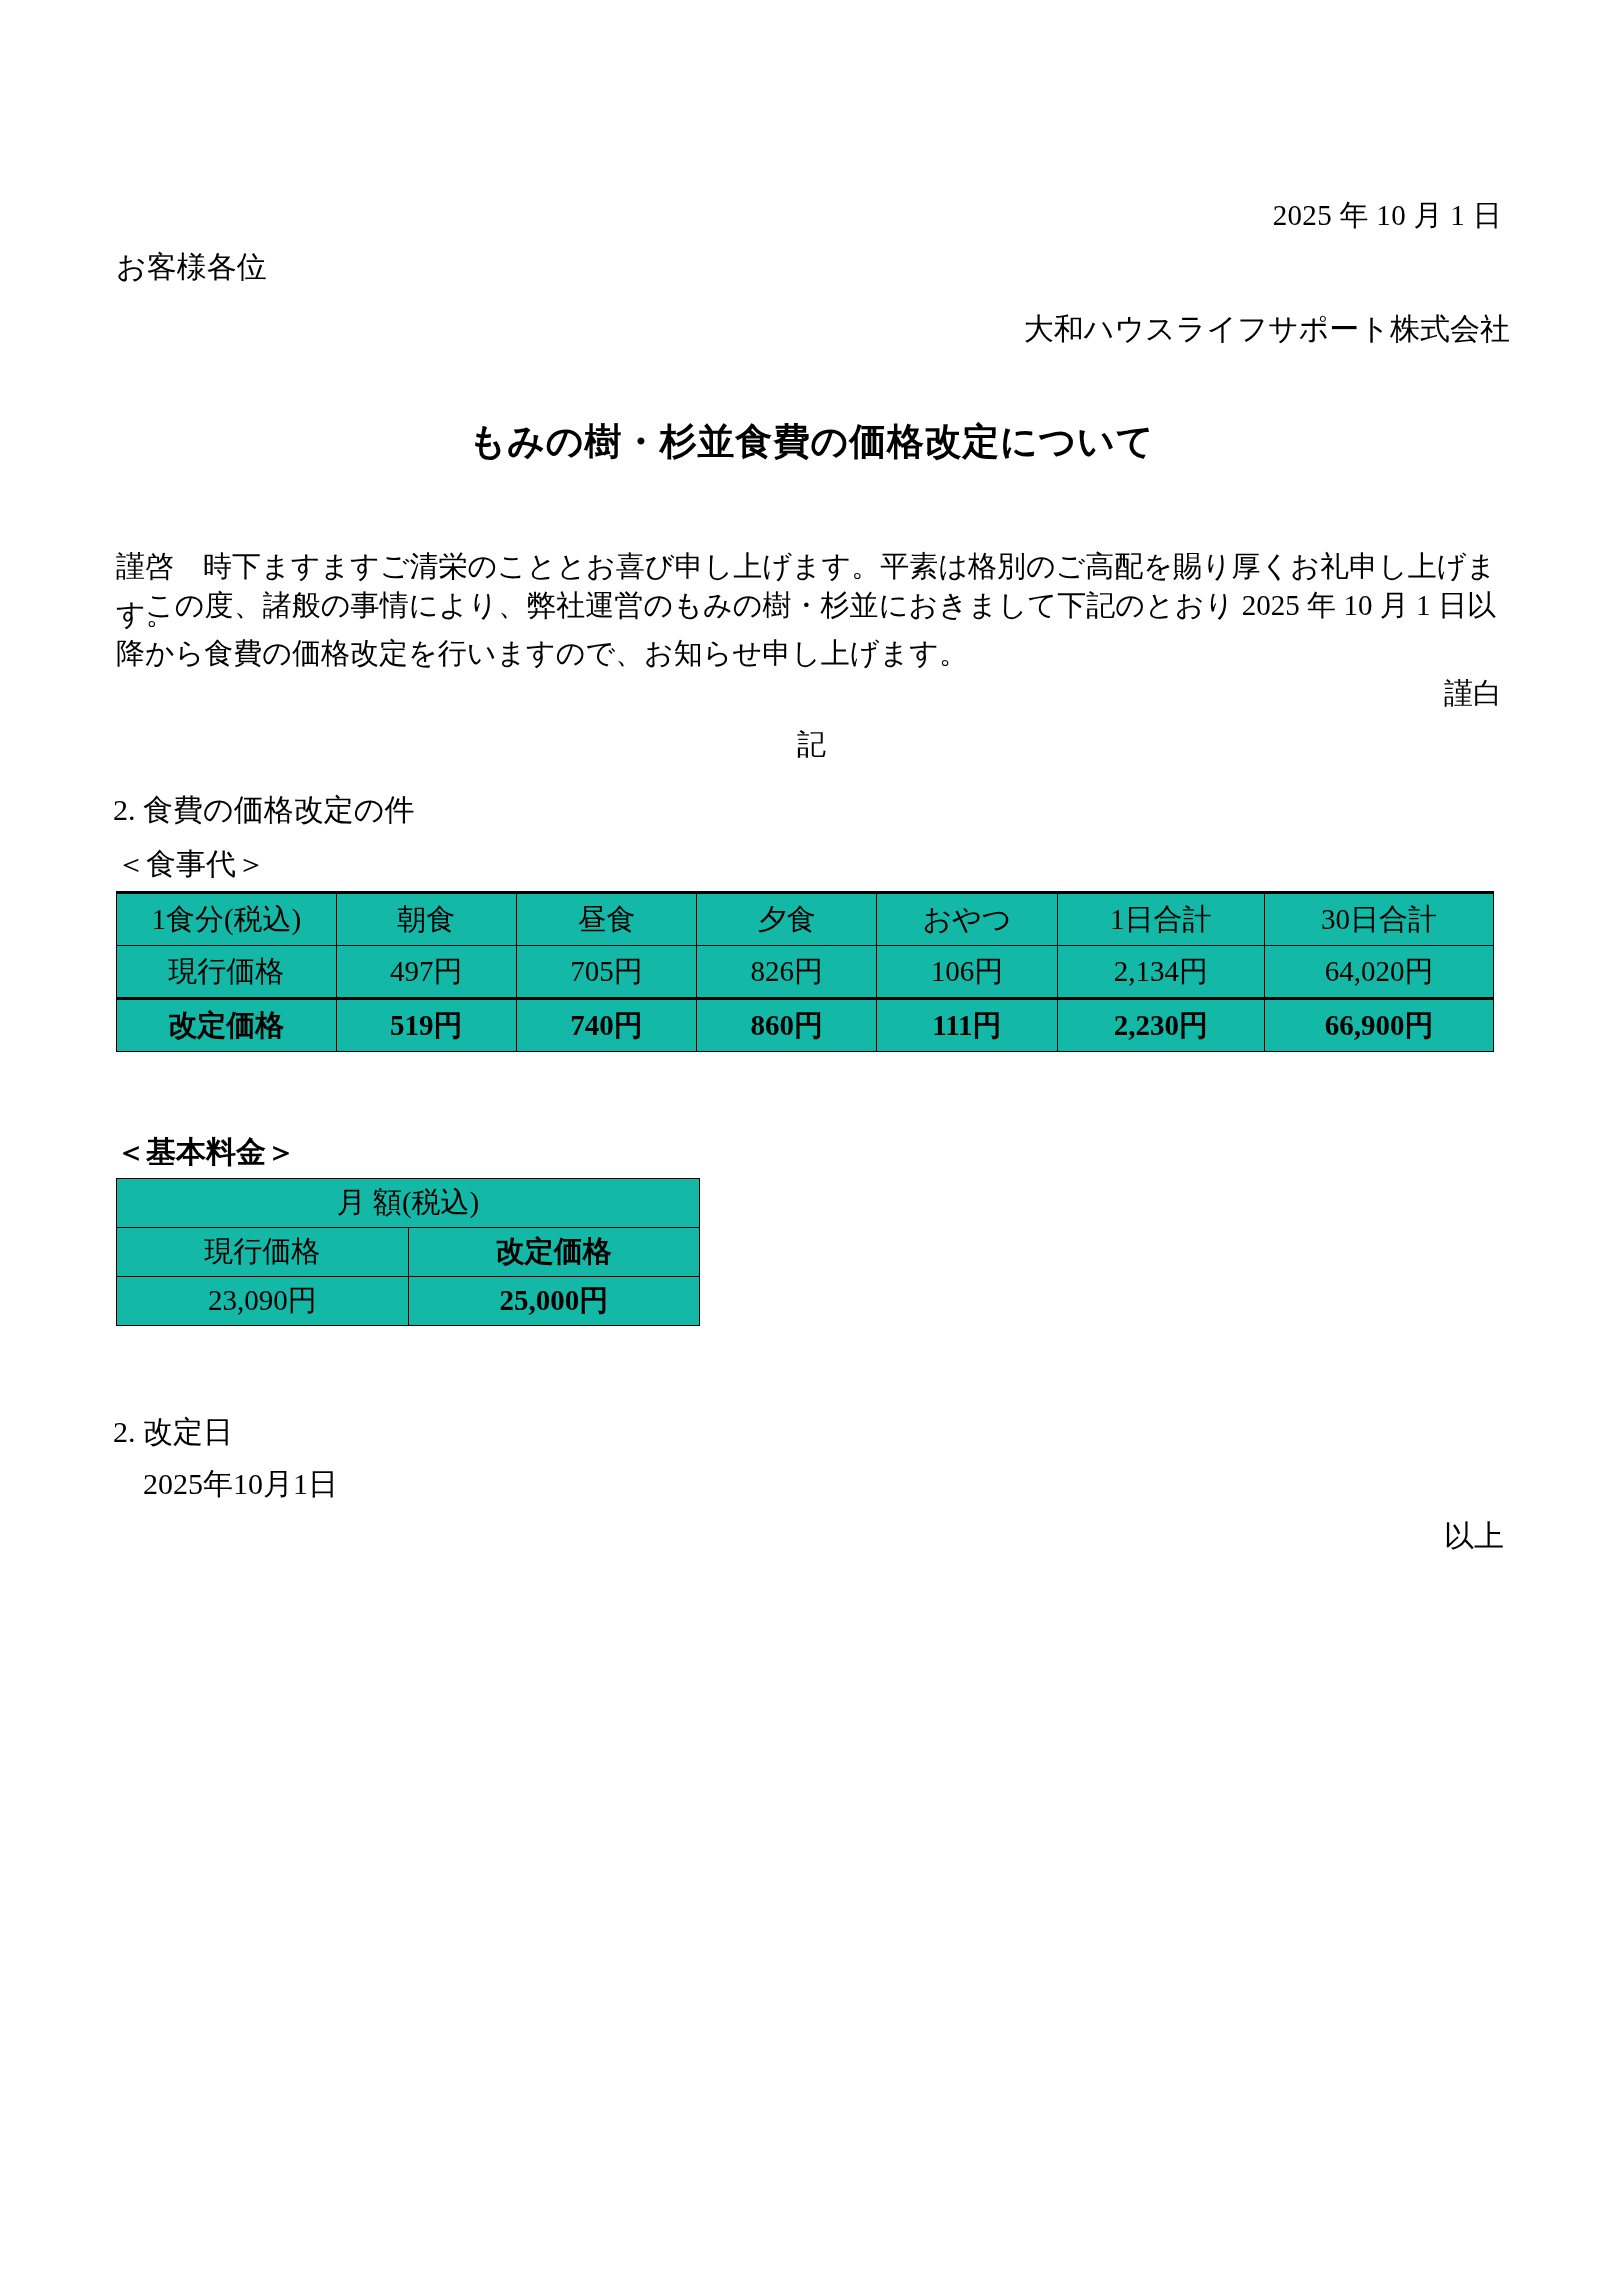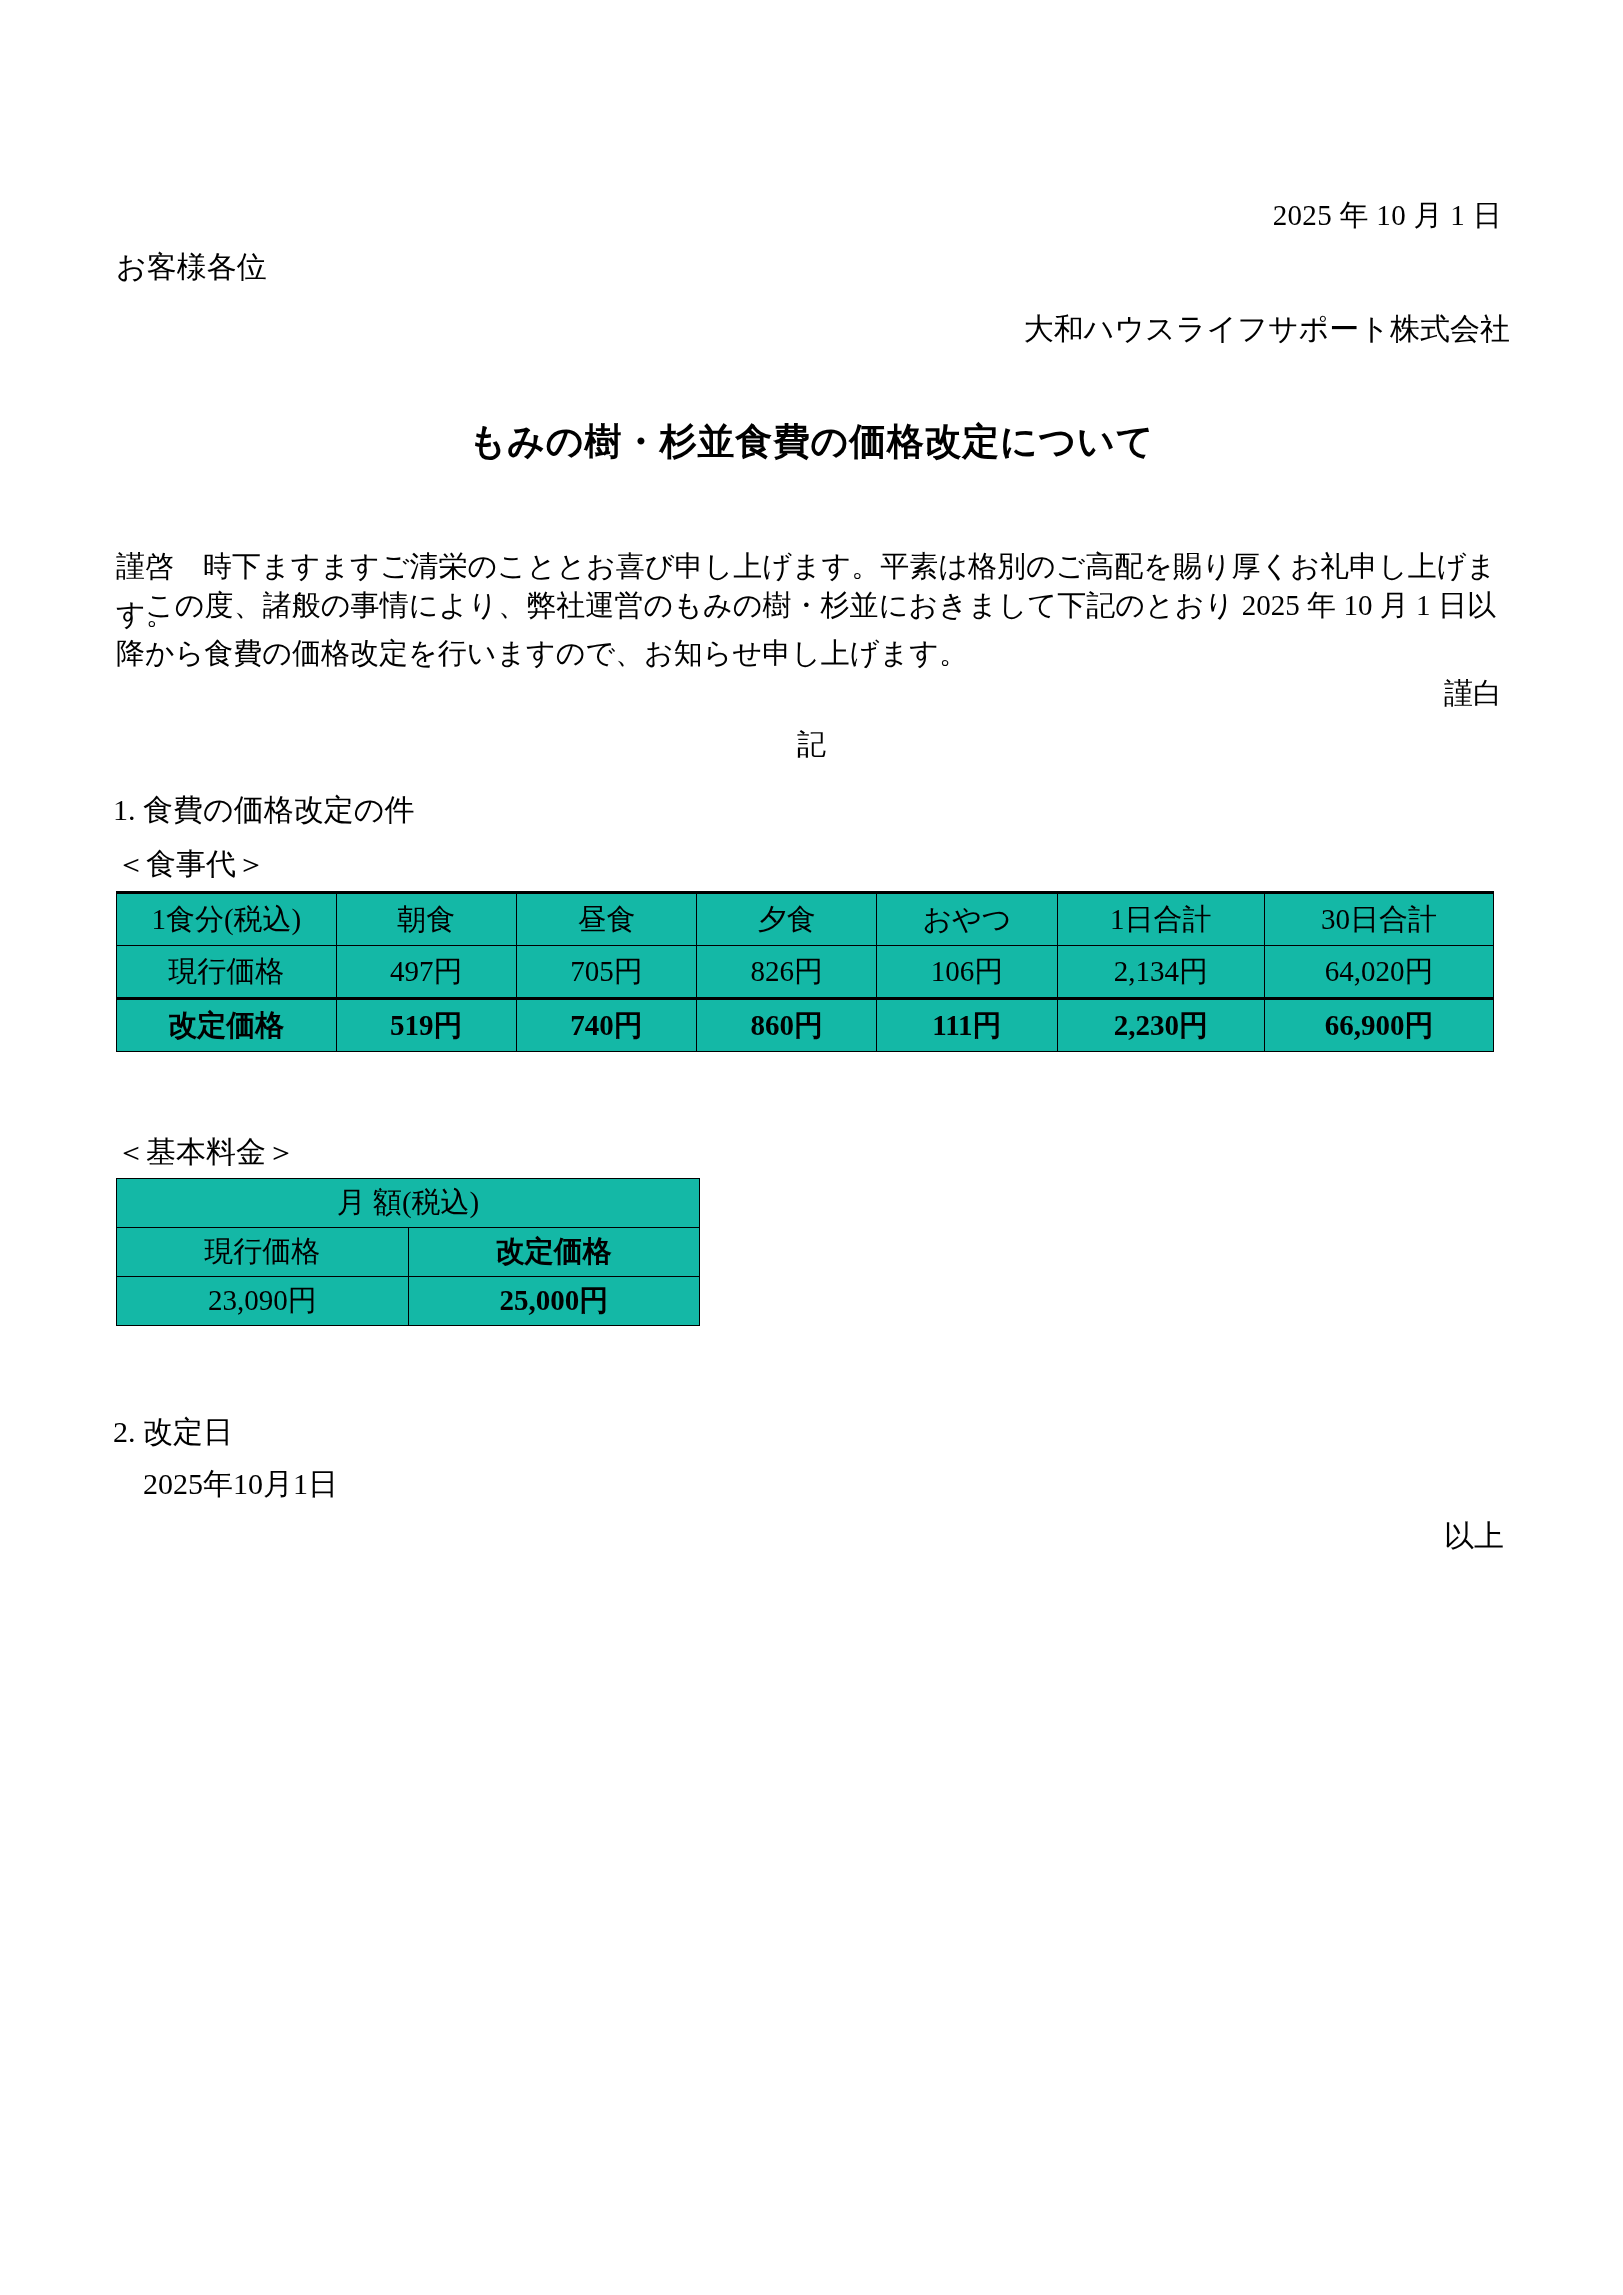--- a/index.html
+++ b/index.html
@@ -85,21 +85,21 @@
   .sec2-date {
     top: 1464px;
     left: 143px;
     font-size: 30px;
   }
   .sub-label {
     left: 116px;
     font-size: 30px;
   }
   .label-meals { top: 844px; }
-  .label-base  { top: 1132px; }
+  .label-base  { top: 1132px; font-weight: bold; }
 
   .final-note {
     top: 1516px;
     right: 119px;
     font-size: 30px;
   }
 
   
   table {
     position: absolute;
@@ -163,21 +163,21 @@
   <div class="abs doc-title">もみの樹・杉並食費の価格改定について</div>
 
   <div class="body-p p1">謹啓　時下ますますご清栄のこととお喜び申し上げます。平素は格別のご高配を賜り厚くお礼申し上げます。</div>
 
   <div class="body-p p2">　この度、諸般の事情により、弊社運営のもみの樹・杉並におきまして下記のとおり 2025 年 10 月 1 日以降から食費の価格改定を行いますので、お知らせ申し上げます。</div>
 
   <div class="abs closing">謹白</div>
 
   <div class="abs kii">記</div>
 
-  <div class="abs sec-heading sec1">1. 食費の価格改定の件</div>
+  <div class="abs sec-heading sec1">2. 食費の価格改定の件</div>
 
   <div class="abs sub-label label-meals">＜食事代＞</div>
 
   <table id="meals-table">
     <tbody>
       <tr class="head">
         <td class="c0">1食分(税込)</td>
         <td class="c1">朝食</td>
         <td class="c2">昼食</td>
         <td class="c3">夕食</td>

